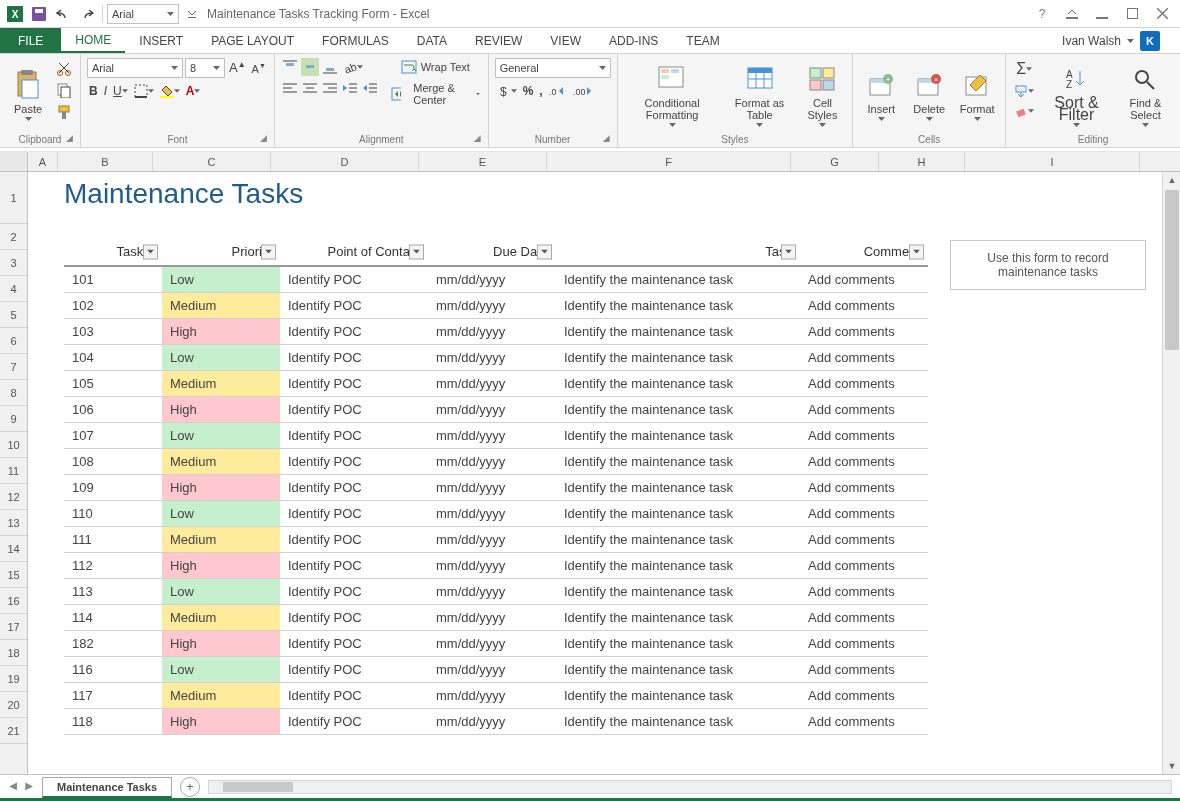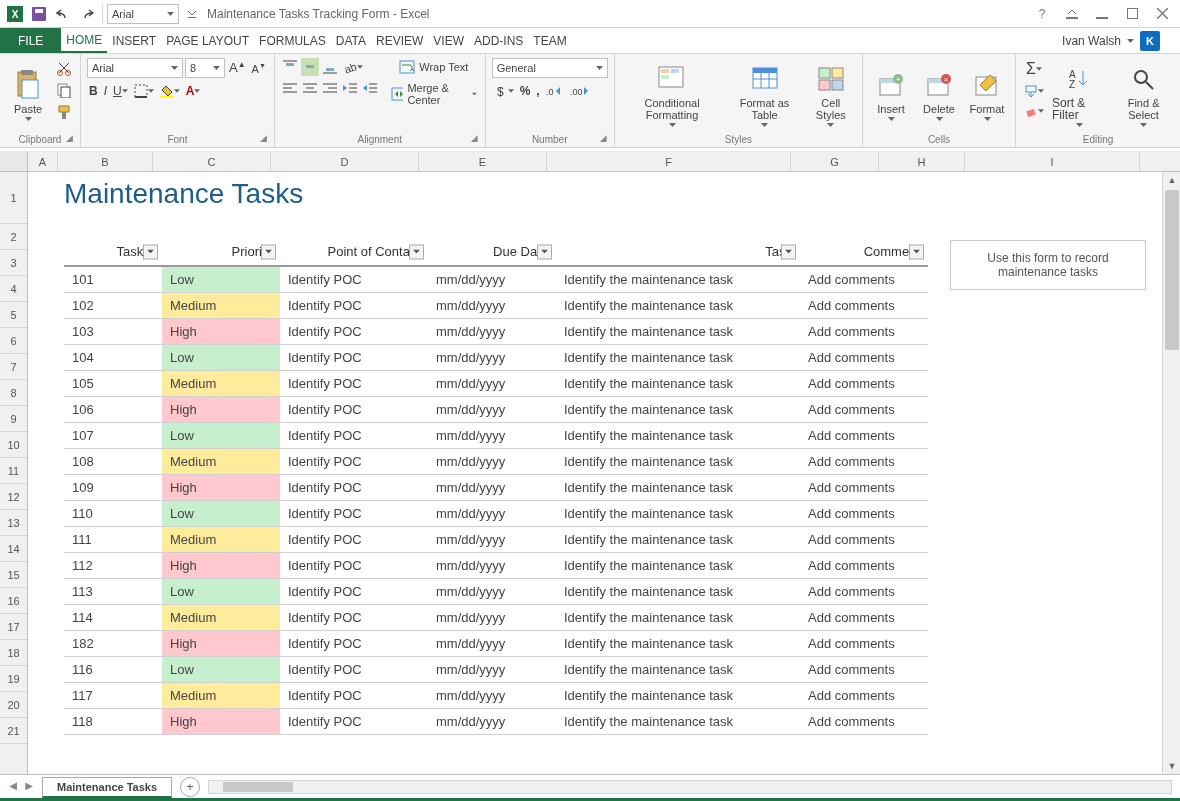--- a/index.html
+++ b/index.html
@@ -11,21 +11,21 @@
 .qat-btn { width: 22px; height: 22px; display: flex; align-items: center; justify-content: center; cursor: pointer; }
 .qat-sep { width: 1px; height: 18px; background: #d4d4d4; margin: 0 2px; }
 .qat-font { width: 72px; height: 20px; border: 1px solid #c0c0c0; background: #fff; font-size: 11px; padding: 0 4px; display: flex; align-items: center; justify-content: space-between; }
 .title-text { flex: 1; text-align: left; font-size: 12px; color: #666; }
 .win-controls { display: flex; align-items: center; gap: 2px; padding-right: 4px; }
 .win-btn { width: 28px; height: 20px; display: flex; align-items: center; justify-content: center; color: #777; cursor: pointer; }
 
 
 .ribbon-tabs { height: 26px; background: #fff; display: flex; align-items: stretch; border-bottom: 1px solid #d4d4d4; }
 .tab-file { background: #217346; color: #fff; padding: 0 18px; display: flex; align-items: center; font-size: 12px; cursor: pointer; }
-.tab { padding: 0 5px; display: flex; align-items: center; font-size: 12px; color: #444; cursor: pointer; text-transform: uppercase; }
+.tab { padding: 0 14px; display: flex; align-items: center; font-size: 12px; color: #444; cursor: pointer; text-transform: uppercase; }
 .tab.active { color: #217346; border-bottom: 2px solid #217346; background: #fff; }
 .tabs-right { margin-left: auto; display: flex; align-items: center; padding-right: 20px; gap: 6px; }
 .user-badge { width: 20px; height: 20px; background: #0F6CBF; color: #fff; display: flex; align-items: center; justify-content: center; font-size: 11px; font-weight: bold; border-radius: 2px; }
 
 
 .ribbon { height: 94px; background: #f5f5f5; border-bottom: 1px solid #d4d4d4; display: flex; }
 .rgroup { border-right: 1px solid #d4d4d4; padding: 4px 6px 2px 6px; display: flex; flex-direction: column; position: relative; }
 .rgroup-label { text-align: center; font-size: 10px; color: #777; margin-top: auto; padding-top: 2px; }
 .rgroup-body { display: flex; gap: 4px; flex: 1; }
 .rcol { display: flex; flex-direction: column; gap: 2px; }
@@ -347,21 +347,21 @@
         </div>
       </div>
       <div class="rcol" style="gap:4px;margin-left:6px">
         <div class="rbtn" style="gap:4px">
             <svg width="16" height="14">
               <rect x="1" y="1" width="14" height="12" fill="none" stroke="#4a90d9"></rect>
               <path d="M3 5 L11 5 Q13 5 13 8 L13 9 M11 11 L13 9 L15 11" stroke="#388e3c" fill="none"></path>
             </svg>
             <span style="font-size:11px">Wrap Text</span>
           </div>
-        <div class="rbtn" style="gap:4px">
+        <div class="rbtn" style="gap:12px">
             <svg width="16" height="14">
               <rect x="1" y="1" width="14" height="12" fill="none" stroke="#4a90d9"></rect>
               <path d="M4 7 L7 4 L7 10 Z M12 7 L9 4 L9 10 Z" fill="#388e3c"></path>
             </svg>
             <span style="font-size:11px">Merge &amp; Center</span>
             <svg width="6" height="4" viewBox="0 0 7 4">
               <path d="M0 0 L3.5 4 L7 0" fill="#666"></path>
             </svg>
           </div>
       </div>
@@ -536,21 +536,21 @@
           </div>
       </div>
       <div class="rbtn rbtn-lg">
           <div class="ico-lg">
             <svg width="26" height="24">
               <text x="2" y="11" font-size="10" fill="#444">A</text>
               <text x="2" y="21" font-size="10" fill="#444">Z</text>
               <path d="M16 4 L16 18 M12 14 L16 18 L20 14" stroke="#4a90d9" fill="none"></path>
             </svg>
           </div>
-          <span style="font-size:12px;line-height:12px;text-align:left">Sort &amp; Filter</span>
+          <span style="font-size:16px;line-height:12px;text-align:center">Sort &amp; Filter</span>
           <svg width="7" height="4" viewBox="0 0 7 4">
             <path d="M0 0 L3.5 4 L7 0" fill="#666"></path>
           </svg>
         </div>
       <div class="rbtn rbtn-lg">
           <div class="ico-lg">
             <svg width="26" height="24">
               <circle cx="10" cy="10" r="6" fill="none" stroke="#444" stroke-width="2"></circle>
               <line x1="15" y1="15" x2="22" y2="22" stroke="#444" stroke-width="2"></line>
             </svg>

